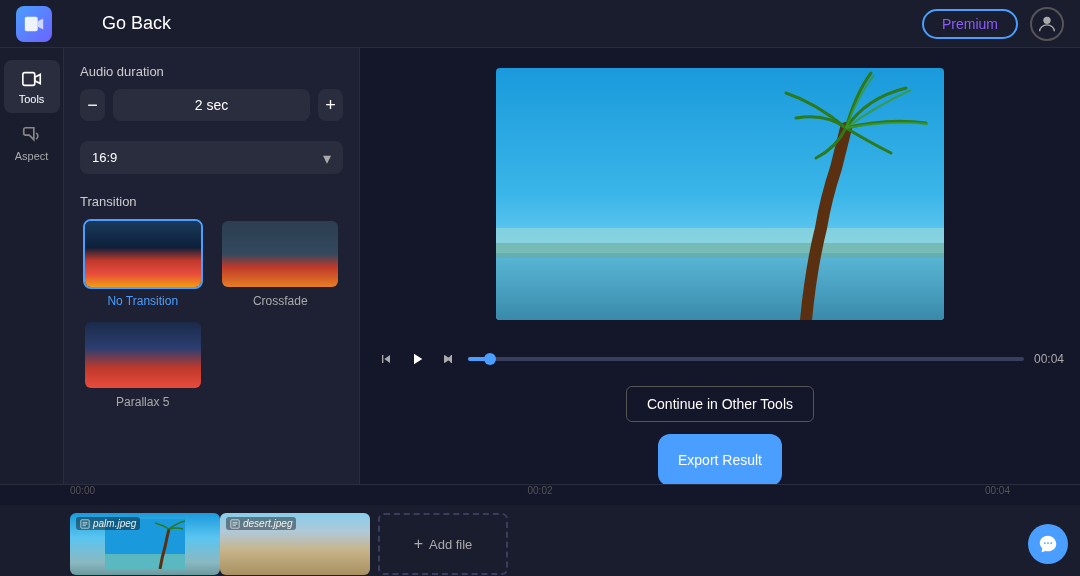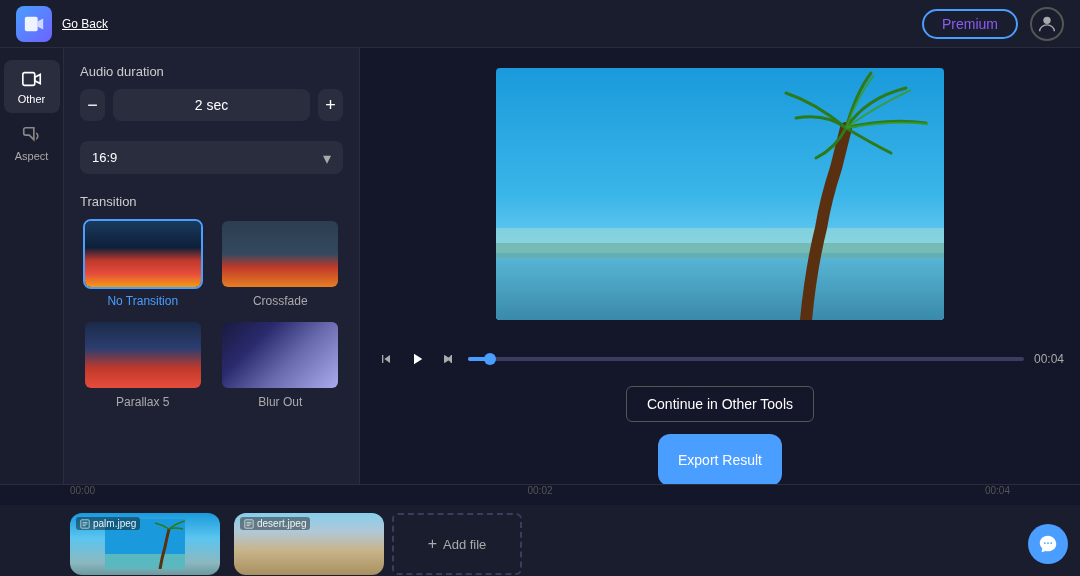--- a/index.html
+++ b/index.html
@@ -39,23 +39,23 @@
       align-items: center;
       justify-content: center;
       flex-shrink: 0;
     }
     .app-logo svg {
       width: 22px;
       height: 22px;
     }
     .go-back-link {
       color: #fff;
-      font-size: 12px;
-      text-decoration: underline;
-      cursor: pointer;
+      font-size: 18px;
+      cursor: pointer;
+      margin-left: 40px;
     }
     .header-right {
       display: flex;
       align-items: center;
       gap: 12px;
     }
     .premium-btn {
       background: transparent;
       border: 2px solid #4a9eff;
       color: #8b5cf6;
@@ -367,25 +367,26 @@
     }
     .timeline-clips {
       display: flex;
       align-items: center;
       padding: 8px 70px;
       gap: 0;
     }
     .clip-item {
       width: 150px;
       height: 62px;
-      border-radius: 12px;
+      border-radius: 6px;
       overflow: hidden;
       position: relative;
       cursor: pointer;
       flex-shrink: 0;
+      font-style: italic;
     }
     .clip-thumb-palm {
       width: 100%;
       height: 100%;
       background: linear-gradient(180deg, #1a9adc 0%, #5ac5f0 40%, #8bb8c0 80%, #6a9aa0 100%);
       display: flex;
       align-items: center;
       justify-content: center;
     }
     .clip-thumb-desert {
@@ -469,21 +470,21 @@
 </div>
 
 <div class="main-layout">
 
   <div class="sidebar-nav">
     <div class="nav-item active">
       <svg width="22" height="22" viewBox="0 0 24 24" fill="none">
         <rect x="2" y="5" width="13" height="14" rx="2" stroke="#fff" stroke-width="1.8" fill="none"></rect>
         <path d="M15 10l6-3v10l-6-3V10z" stroke="#fff" stroke-width="1.8" fill="none"></path>
       </svg>
-      <span class="nav-item-label">Other</span>
+      <span class="nav-item-label">Tools</span>
     </div>
     <div class="nav-item">
       <svg width="22" height="22" viewBox="0 0 24 24" fill="none">
         <path d="M9 3H5a2 2 0 00-2 2v4a2 2 0 002 2h4l5 5V3L9 3z" stroke="#888" stroke-width="1.8" fill="none"></path>
         <path d="M17 9a4 4 0 010 6" stroke="#888" stroke-width="1.8" stroke-linecap="round"></path>
       </svg>
       <span class="nav-item-label">Aspect</span>
     </div>
   </div>
 
@@ -527,26 +528,20 @@
           <span class="transition-name">Crossfade</span>
         </div>
 
         <div class="transition-item">
           <div class="transition-thumb">
             <div class="thumb-parallax"></div>
           </div>
           <span class="transition-name">Parallax 5</span>
         </div>
 
-        <div class="transition-item">
-          <div class="transition-thumb">
-            <div class="thumb-blur"></div>
-          </div>
-          <span class="transition-name">Blur Out</span>
-        </div>
       </div>
     </div>
   </div>
 
   <div class="preview-area">
     <div class="video-container">
       <div class="video-frame">
         
         <svg width="448" height="252" viewBox="0 0 448 252" xmlns="http://www.w3.org/2000/svg">
 
@@ -650,21 +645,21 @@
       </div>
       <div class="clip-label">
         <svg width="10" height="10" viewBox="0 0 12 12" fill="white" class="clip-file-icon">
           <rect x="1" y="1" width="10" height="10" rx="1" fill="none" stroke="white" stroke-width="1"></rect>
           <path d="M3 4h6M3 6h6M3 8h4" stroke="white" stroke-width="1"></path>
         </svg>
         <span>palm.jpeg</span>
       </div>
     </div>
 
-    <div class="clip-item" style="margin-left:14px;">
+    <div class="clip-item" style="margin-left:0;">
       <div class="clip-thumb-desert"></div>
       <div class="clip-label">
         <svg width="10" height="10" viewBox="0 0 12 12" fill="white" class="clip-file-icon">
           <rect x="1" y="1" width="10" height="10" rx="1" fill="none" stroke="white" stroke-width="1"></rect>
           <path d="M3 4h6M3 6h6M3 8h4" stroke="white" stroke-width="1"></path>
         </svg>
         <span>desert.jpeg</span>
       </div>
     </div>
 

